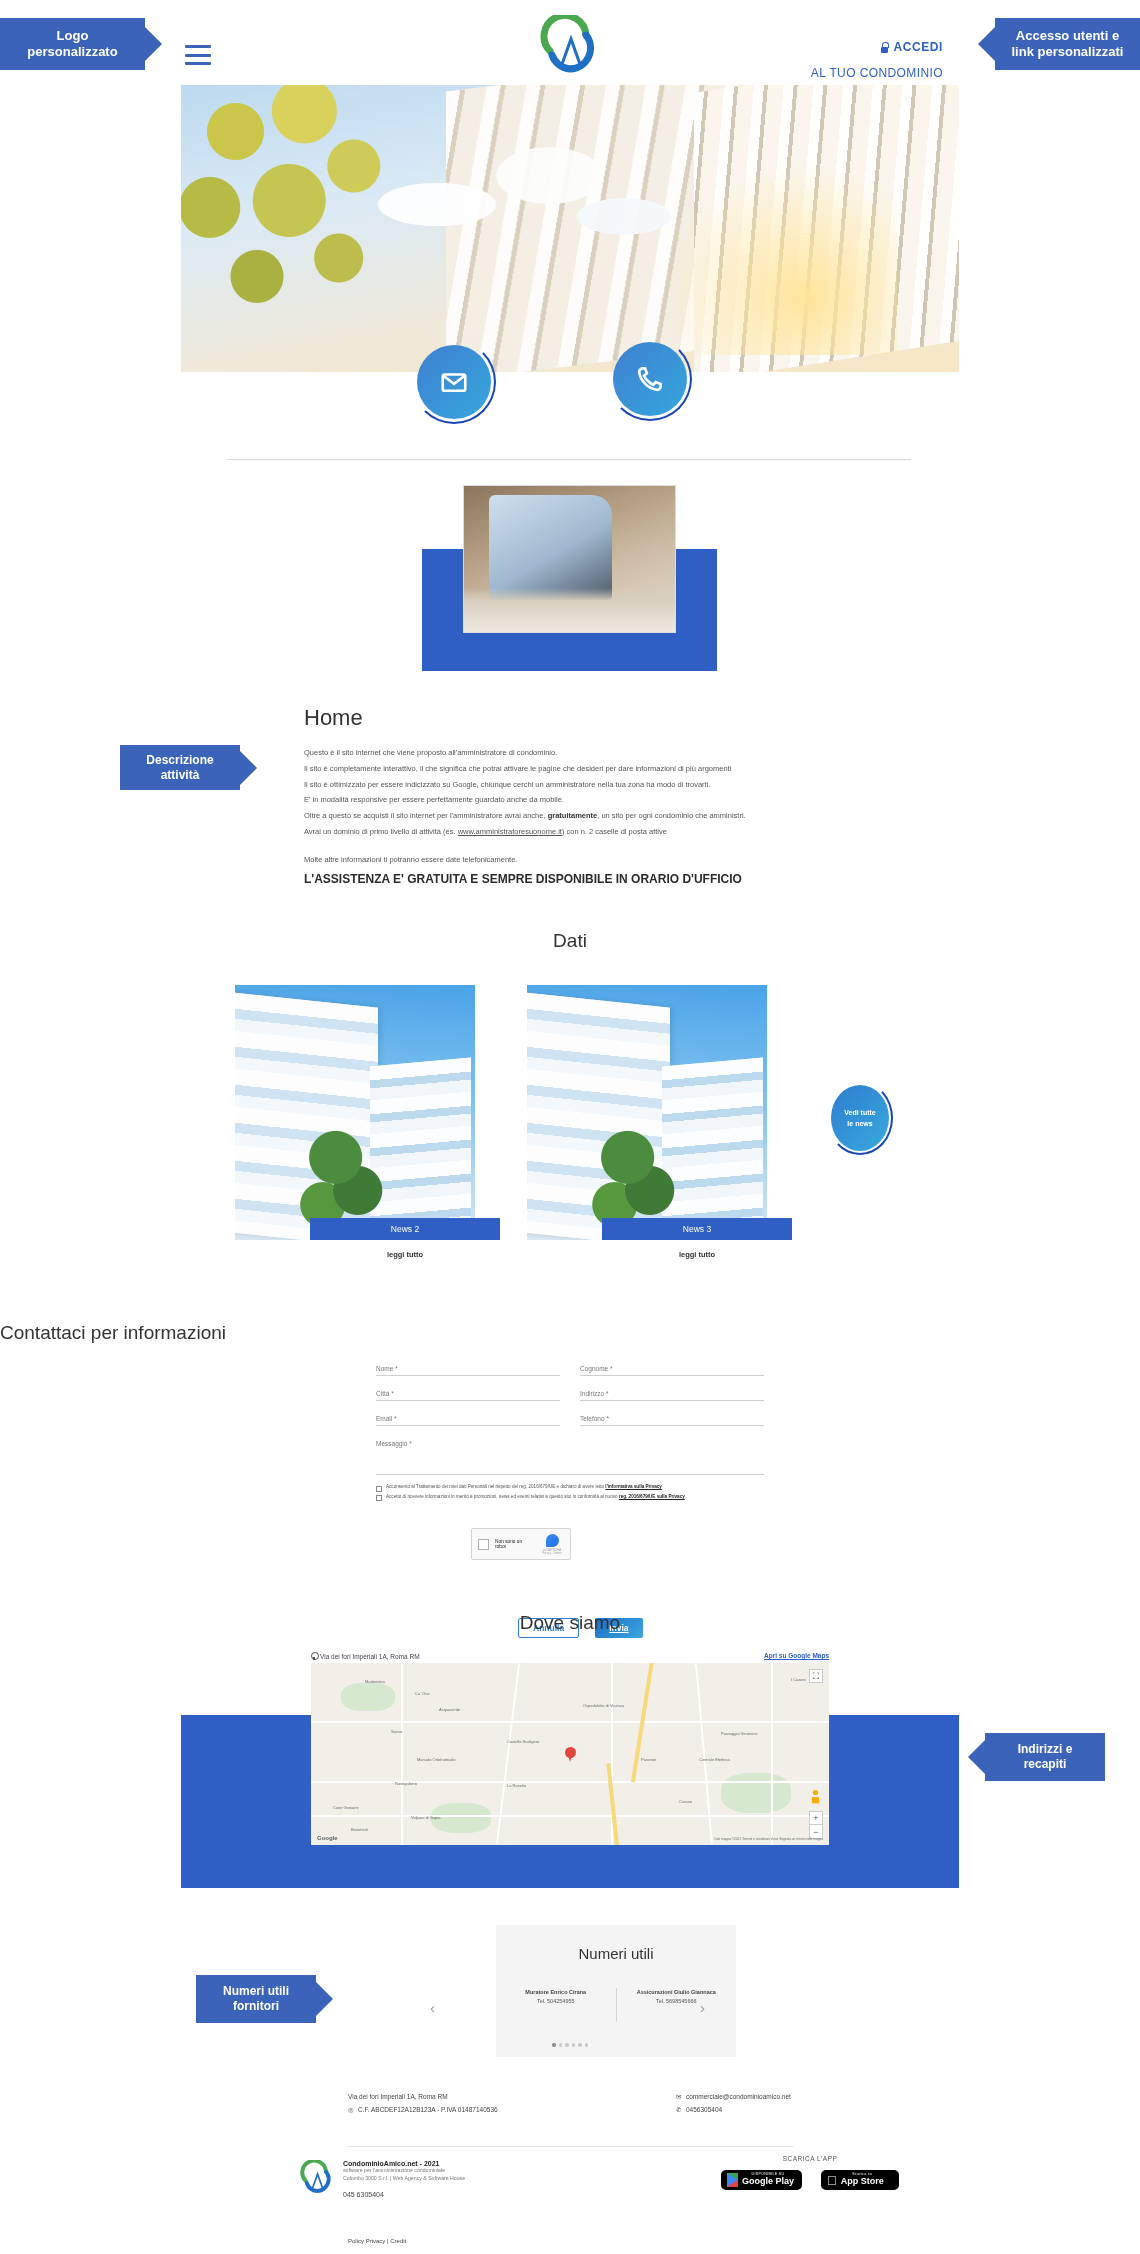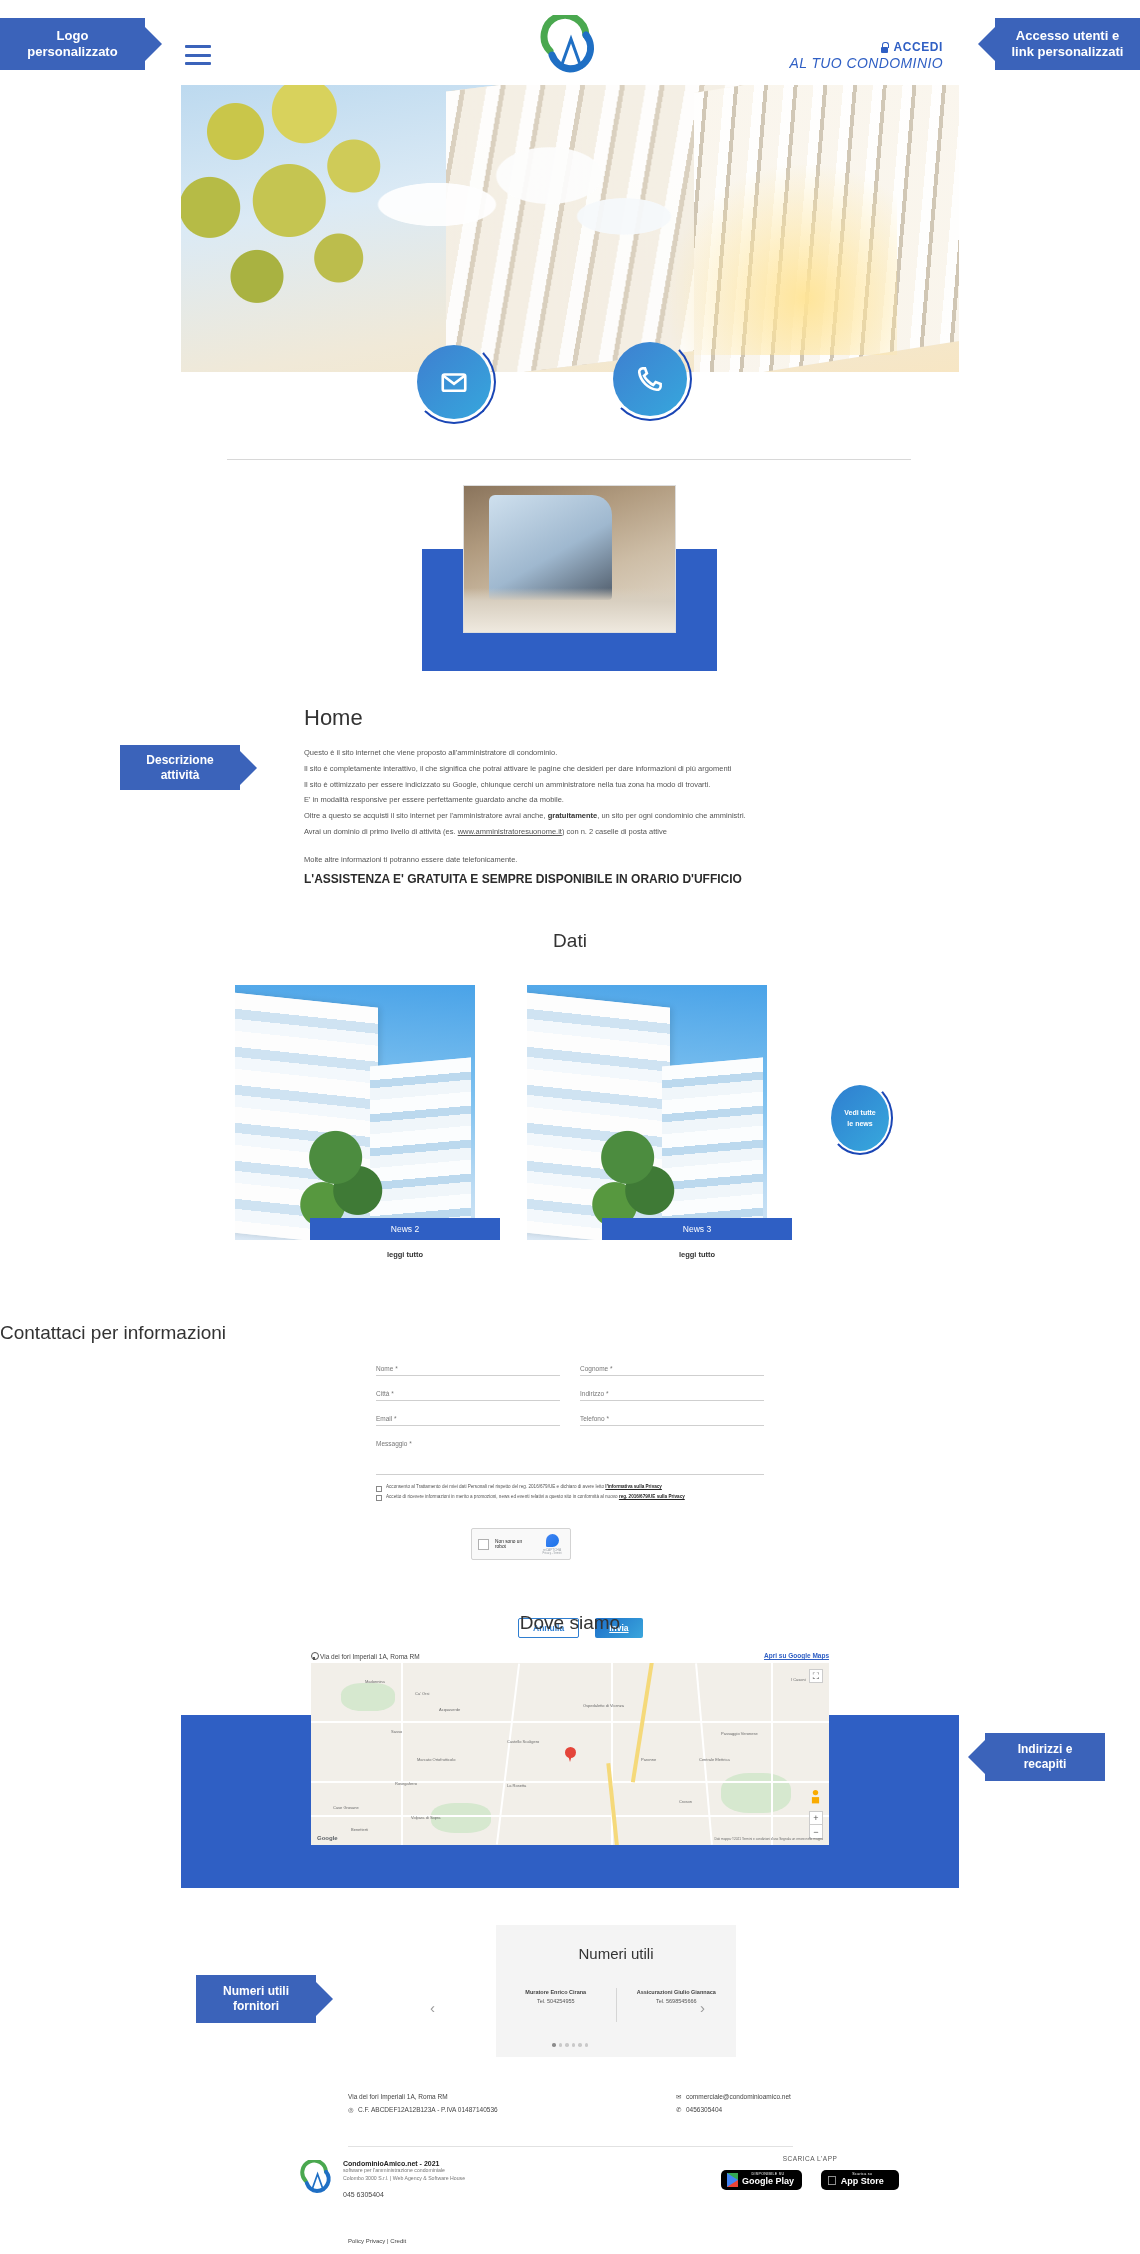--- a/index.html
+++ b/index.html
@@ -62,21 +62,21 @@
   }
   .hamburger i { display:block; height:3px; background:#3b63ba; border-radius:1px; }
 
   .logo-wrap { position:absolute; left:540px; top:15px; width:60px; height:62px; }
 
   .access {
     position:absolute; right:197px; top:40px; text-align:right;
     color:#2f5fc4; cursor:pointer;
   }
   .access .a1 { font-size:12px; font-weight:bold; letter-spacing:.6px; display:flex; align-items:center; justify-content:flex-end; gap:4px;}
-  .access .a2 { font-size:14px; letter-spacing:.4px; margin-top:1px;font-style:italic; }
+  .access .a2 { font-size:12px; letter-spacing:.4px; margin-top:12px; }
   .lock { width:9px; height:11px; position:relative; display:inline-block; }
   .lock::before { content:""; position:absolute; left:1px; bottom:0; width:7px; height:6px; background:#2f5fc4; border-radius:1px;}
   .lock::after  { content:""; position:absolute; left:2px; top:0; width:5px; height:5px; border:1.5px solid #2f5fc4; border-bottom:none; border-radius:3px 3px 0 0;}
 
   
   .hero {
     position:absolute; left:181px; top:82px; width:778px; height:290px;
     overflow:hidden;
   }
   .hero-sky {

